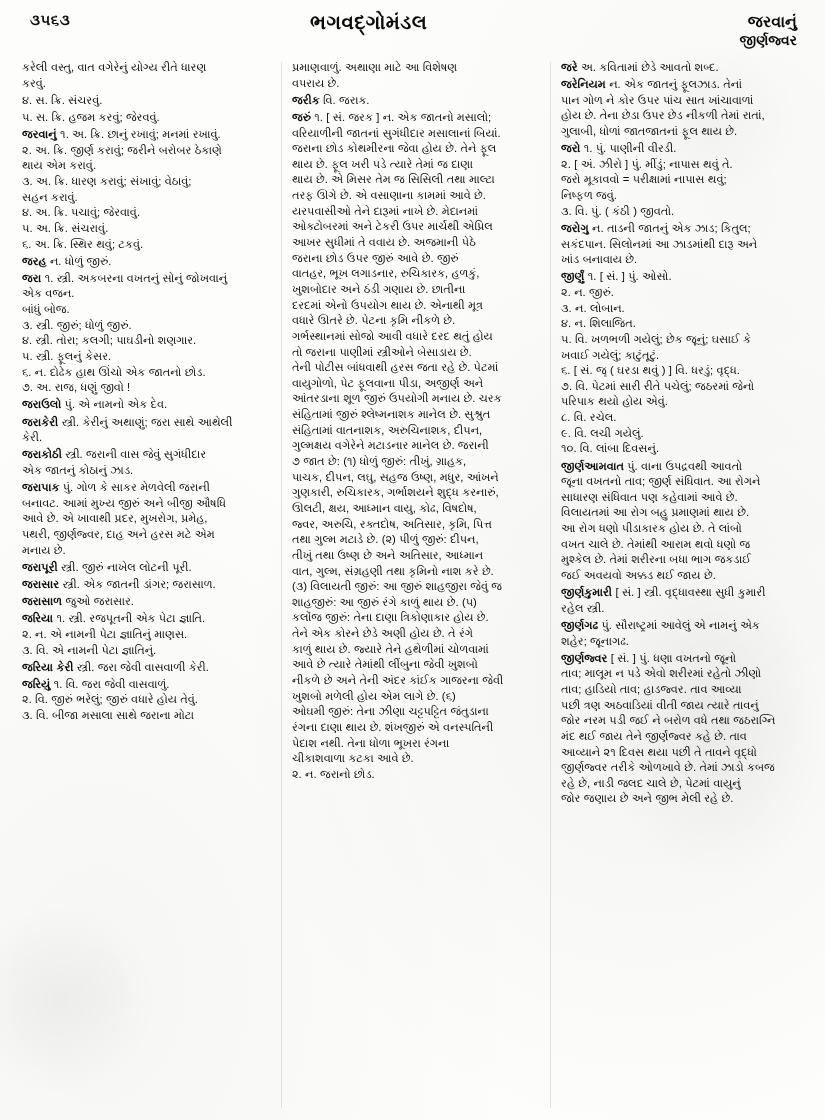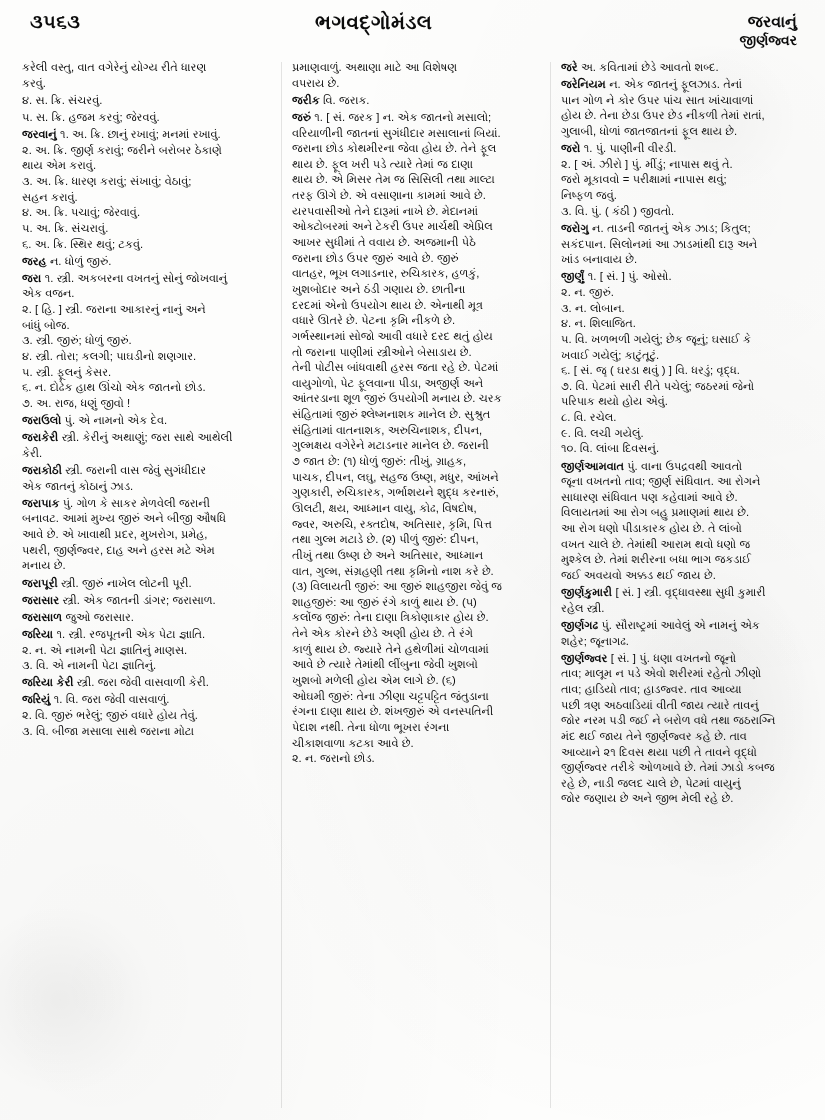--- a/index.html
+++ b/index.html
@@ -30,21 +30,21 @@
          background:radial-gradient(ellipse at center,rgba(0,0,0,.03),rgba(0,0,0,0) 70%);}
 
   
   header.pagehead{
     position:absolute;left:0;right:0;top:0;height:58px;
     padding:12px 28px 0 30px;
     box-sizing:border-box;
   }
   .head-row{display:flex;align-items:flex-start;justify-content:space-between;}
   .folio{
-    font-size:19px;font-weight:700;letter-spacing:.5px;line-height:1.05;
+    font-size:15px;font-weight:700;letter-spacing:.5px;line-height:1.05;
     white-space:nowrap;
   }
   .booktitle{
     font-size:20px;font-weight:700;letter-spacing:.4px;line-height:1.05;
     text-align:center;flex:1;
   }
   .runhead{
     text-align:right;font-size:16px;font-weight:700;line-height:1.22;
     white-space:nowrap;min-width:130px;
   }
@@ -132,21 +132,20 @@
           <span class="run"><span class="sense">૪. અ. ક્રિ. પચાવું; જેરવાવું.</span></span>
           <span class="run"><span class="sense">૫. અ. ક્રિ. સંચરાવું.</span></span>
           <span class="run"><span class="sense">૬. અ. ક્રિ. સ્થિર થવું; ટકવું.</span></span>
         </p>
         <p class="entry">
           <span class="run"><span class="hw">જરહ</span> <span class="sense">ન. ધોળું જીરું.</span></span>
         </p>
         <p class="entry">
           <span class="run"><span class="hw">જરા</span> <span class="sense">૧. સ્ત્રી. અકબરના વખતનું સોનું જોખવાનું</span></span>
           <span class="run"><span class="sense">એક વજન.</span></span>
-          <span class="run"><span class="sense">૨. [ હિ. ] સ્ત્રી. જરાના આકારનું નાનું અને</span></span>
           <span class="run"><span class="sense">બાંધું બોજ.</span></span>
           <span class="run"><span class="sense">૩. સ્ત્રી. જીરું; ધોળું જીરું.</span></span>
           <span class="run"><span class="sense">૪. સ્ત્રી. તોરા; કલગી; પાઘડીનો શણગાર.</span></span>
           <span class="run"><span class="sense">૫. સ્ત્રી. ફૂલનું કેસર.</span></span>
           <span class="run"><span class="sense">૬. ન. દોઢેક હાથ ઊંચો એક જાતનો છોડ.</span></span>
           <span class="run"><span class="sense">૭. અ. રાજ, ધણું જીવો !</span></span>
         </p>
         <p class="entry">
           <span class="run"><span class="hw">જરાઉલો</span> <span class="sense">પું. એ નામનો એક દેવ.</span></span>
         </p>
@@ -226,20 +225,21 @@
           <span class="run"><span class="sense">જ્વર, અરુચિ, રક્તદોષ, અતિસાર, કૃમિ, પિત્ત</span></span>
           <span class="run"><span class="sense">તથા ગુલ્મ મટાડે છે. (૨) પીળું જીરું: દીપન,</span></span>
           <span class="run"><span class="sense">તીખું તથા ઉષ્ણ છે અને અતિસાર, આધ્માન</span></span>
           <span class="run"><span class="sense">વાત, ગુલ્મ, સંગ્રહણી તથા કૃમિનો નાશ કરે છે.</span></span>
           <span class="run"><span class="sense">(૩) વિલાયતી જીરું: આ જીરું શાહજીરા જેવું જ</span></span>
           <span class="run"><span class="sense">શાહજીરું: આ જીરું રંગે કાળું થાય છે. (૫)</span></span>
           <span class="run"><span class="sense">કલોંજ જીરું: તેના દાણા ત્રિકોણાકાર હોય છે.</span></span>
           <span class="run"><span class="sense">તેને એક કોરને છેડે અણી હોય છે. તે રંગે</span></span>
           <span class="run"><span class="sense">કાળું થાય છે. જ્યારે તેને હથેળીમાં ચોળવામાં</span></span>
           <span class="run"><span class="sense">આવે છે ત્યારે તેમાંથી લીંબુના જેવી ખુશબો</span></span>
+          <span class="run"><span class="sense">નીકળે છે અને તેની અંદર કાંઈક ગાજરના જેવી</span></span>
           <span class="run"><span class="sense">ખુશબો મળેલી હોય એમ લાગે છે. (૬)</span></span>
           <span class="run"><span class="sense">ઓઘમી જીરું: તેના ઝીણા ચટ્ટપટ્ટિત જંતુડાના</span></span>
           <span class="run"><span class="sense">રંગના દાણા થાય છે. શંખજીરું એ વનસ્પતિની</span></span>
           <span class="run"><span class="sense">પેદાશ નથી. તેના ધોળા ભૂખરા રંગના</span></span>
           <span class="run"><span class="sense">ચીકાશવાળા કટકા આવે છે.</span></span>
           <span class="run"><span class="sense">૨. ન. જરાનો છોડ.</span></span>
         </p>
       </div>
     <div class="col c3" id="col-right">
         <p class="entry">

